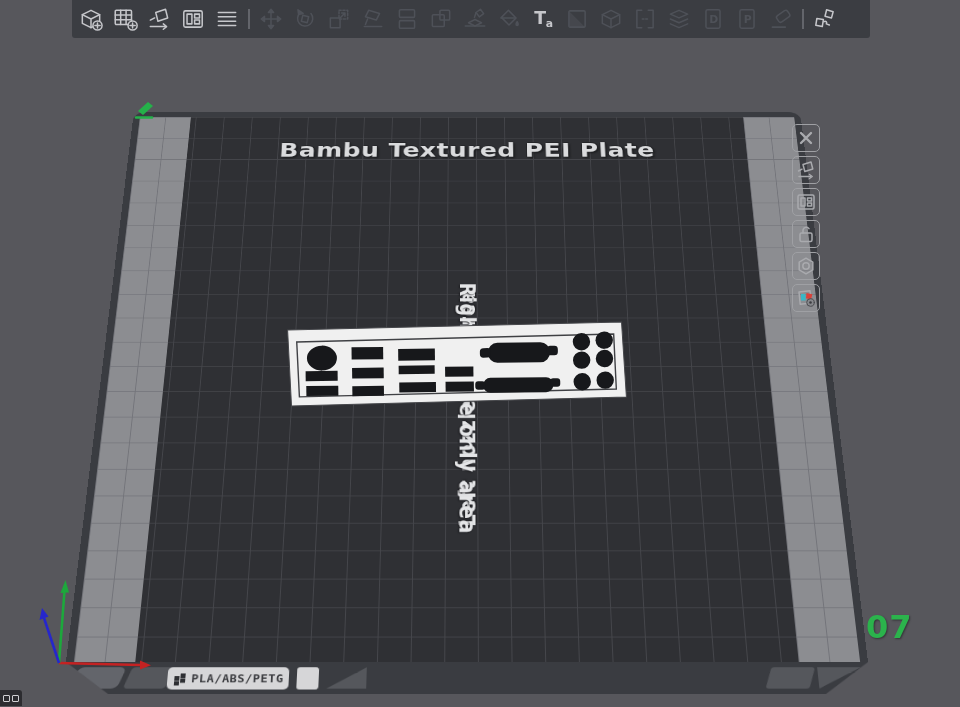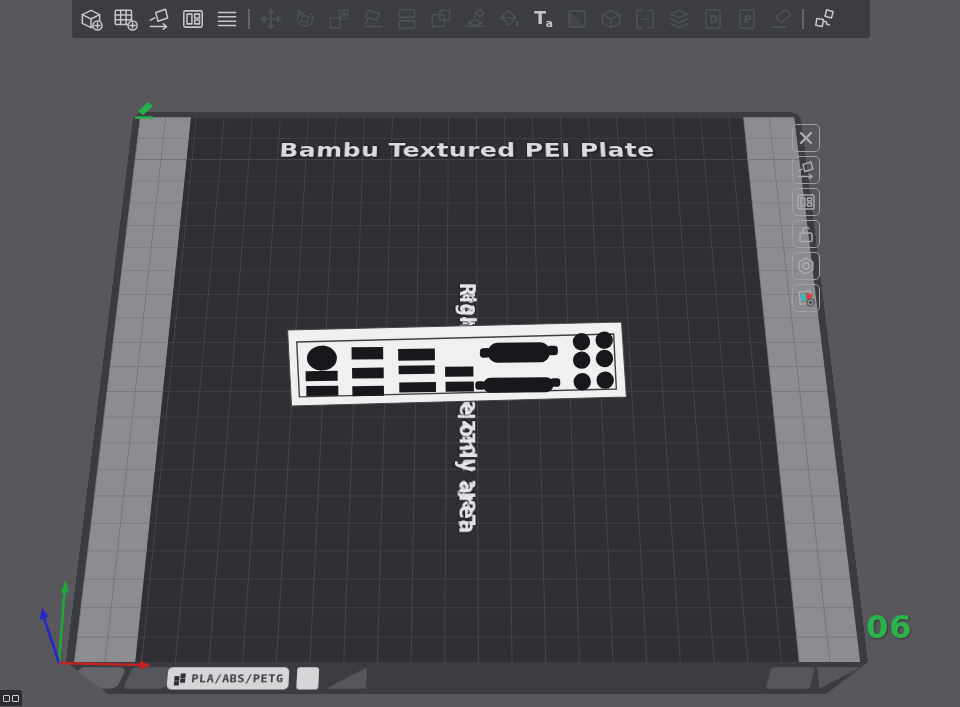--- a/index.html
+++ b/index.html
@@ -271,21 +271,21 @@
   <polygon points="42.5,21 47.5,8 51,20.5" fill="#1da83c"></polygon>
   <line x1="41" y1="91" x2="26" y2="46" stroke="#2626cc" stroke-width="2.6"></line>
   <polygon points="21.5,48 24,36 30.5,44.5" fill="#2626cc"></polygon>
 </svg>
 
 <svg class="pencil-svg" viewBox="0 0 28 26">
   <path d="M7 15L17 6l5 4-10 9z" fill="#25b14a"></path>
   <path d="M5 21.5h16" stroke="#25b14a" stroke-width="2.5" stroke-linecap="round"></path>
 </svg>
 
-<div class="plate-number">06</div>
+<div class="plate-number">07</div>
 
 <div class="side-tools">
   <div class="stool">
       <svg viewBox="0 0 22 22">
         <path d="M6 6l10 10M16 6L6 16" stroke-width="2.4"></path>
       </svg>
     </div>
   <div class="stool">
       <svg viewBox="0 0 22 22">
         <path d="M8 5.5l8-2.5 1.8 7-8 2.5z"></path>

